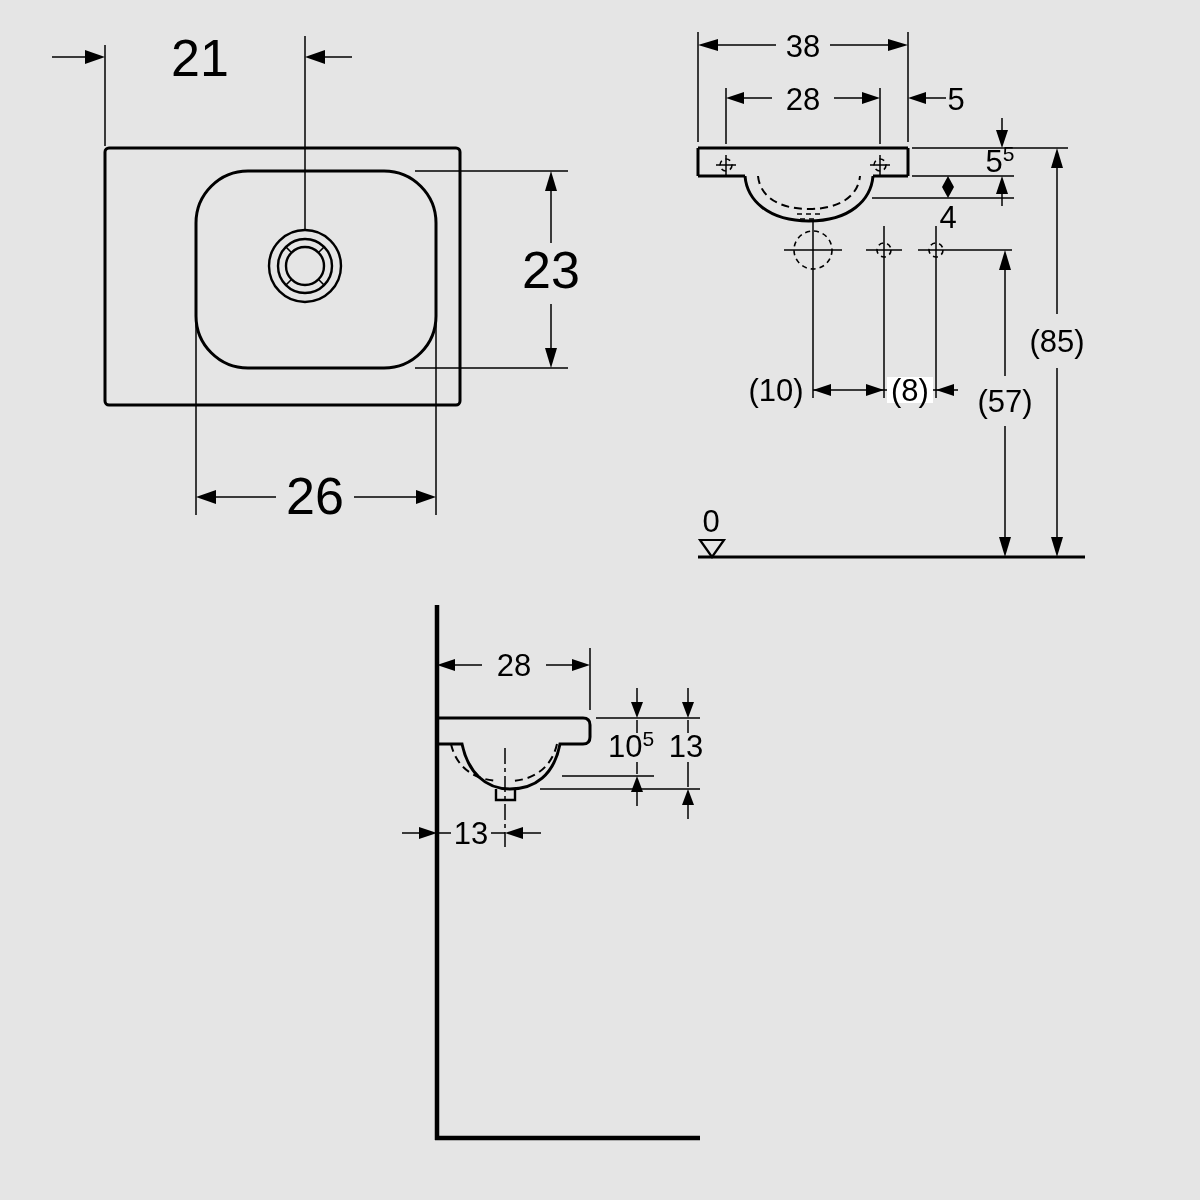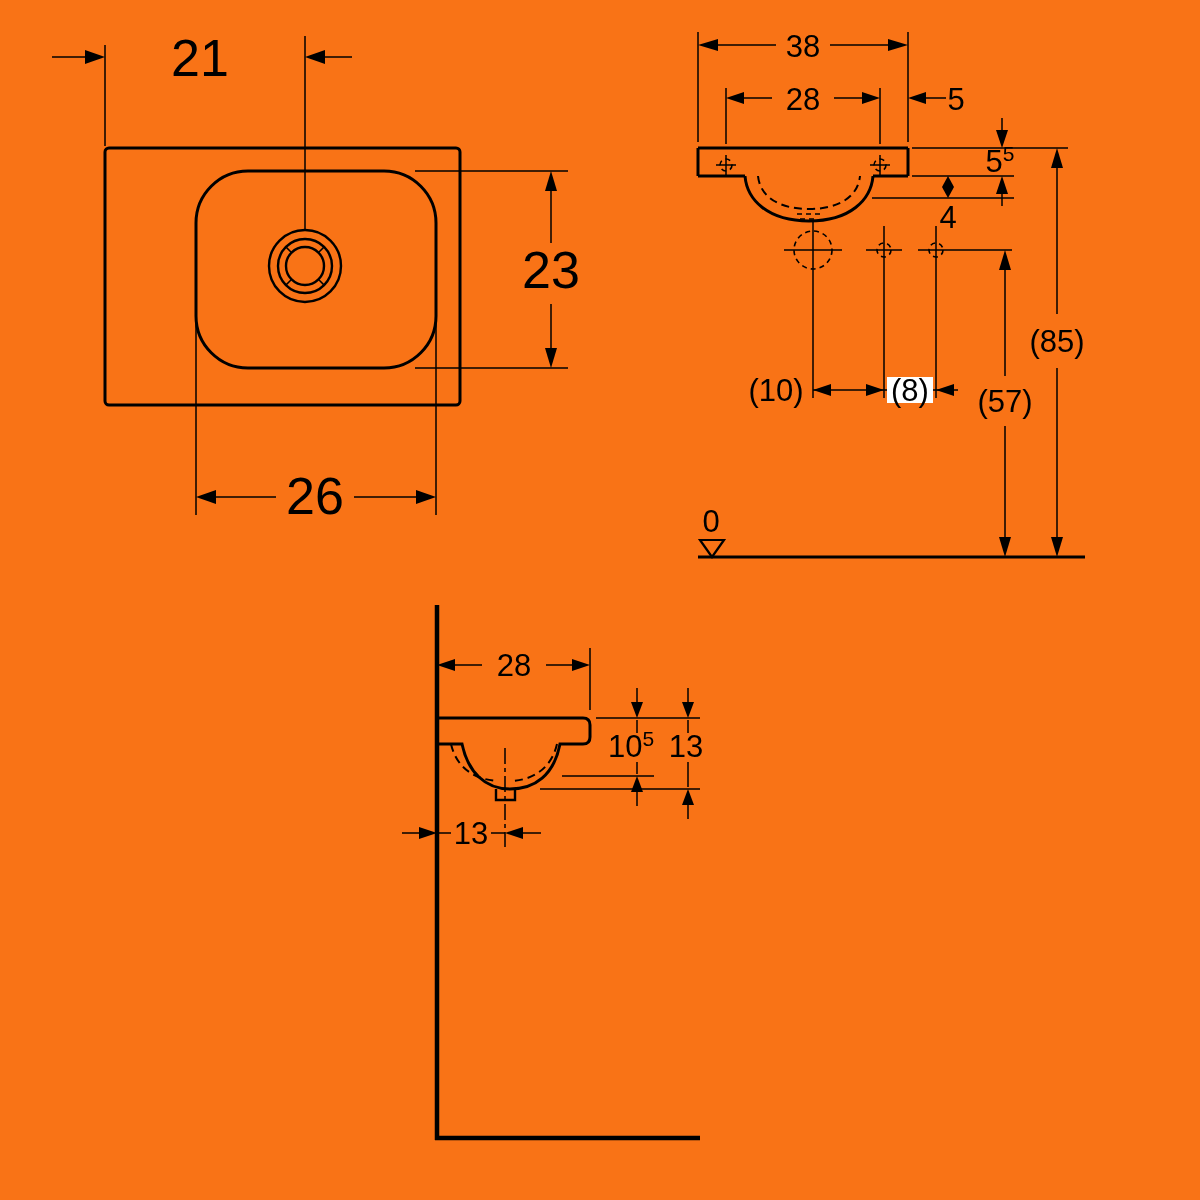--- a/index.html
+++ b/index.html
@@ -1,17 +1,17 @@
 <!DOCTYPE html>
 <html><head>
 <meta charset="utf-8">
 <title>Washbasin dimension drawing</title>
 <style>
   html,body{margin:0;padding:0;background:#fff;}
-  .stage{width:1200px;height:1200px;position:relative;background:#f97316;}
+  .stage{width:1200px;height:1200px;position:relative;background:#e5e5e5;}
   svg{display:block;}
   .outline{fill:none;stroke:#000;stroke-width:3;}
   .outline2{fill:none;stroke:#000;stroke-width:2.4;}
   .thin{fill:none;stroke:#000;stroke-width:1.5;}
   .dashed{fill:none;stroke:#000;stroke-width:2;stroke-dasharray:8 5;}
   .dashed-thin{fill:none;stroke:#000;stroke-width:1.6;stroke-dasharray:5 4;}
   .center{fill:none;stroke:#000;stroke-width:1.5;stroke-dasharray:16 4 4 4;}
   .thick{fill:none;stroke:#000;stroke-width:4.5;}
   .floor{fill:none;stroke:#000;stroke-width:3.2;}
   .arrow{fill:#000;stroke:none;}

